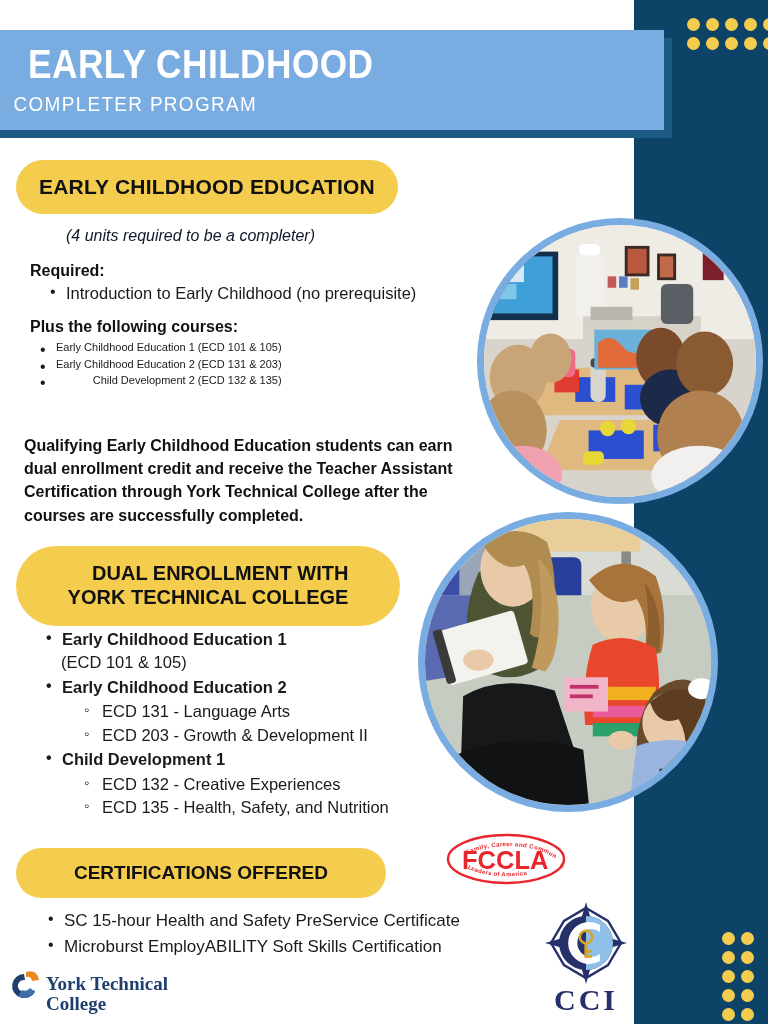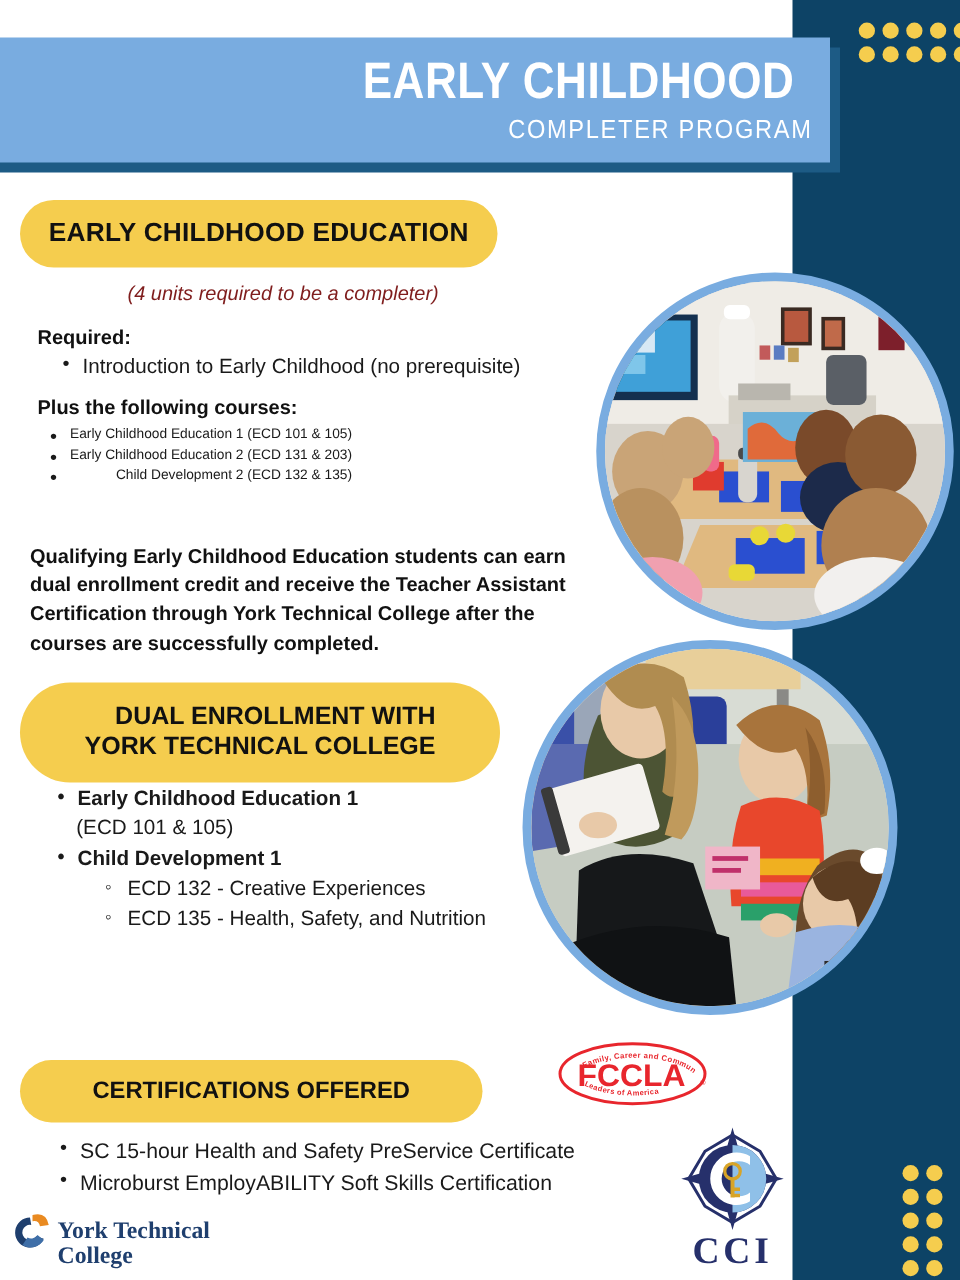--- a/index.html
+++ b/index.html
@@ -22,21 +22,21 @@
   .dots-bottom{ left:722px; top:932px; grid-template-columns:repeat(2,13px); grid-template-rows:repeat(5,13px); }
 
   
   .header-shadow{
     position:absolute; left:0; top:38px; width:672px; height:100px;
     background:#1d5b85; z-index:2;
   }
   .header-bar{
     position:absolute; left:0; top:30px; width:664px; height:100px;
     background:#79ace0; z-index:3;
-    display:flex; flex-direction:column; align-items:flex-end; justify-content:center;
+    display:flex; flex-direction:column; align-items:flex-start; justify-content:center;
   }
   .header-title{
     color:#ffffff; font-size:41px; font-weight:bold; letter-spacing:.5px;
     line-height:1; transform:scaleX(.86); transform-origin:center;
     white-space:nowrap; font-family:"Liberation Sans", sans-serif;
   }
   .header-sub{
     color:#ffffff; font-size:21px; letter-spacing:1.5px; margin-top:7px;
     transform:scaleX(.9); white-space:nowrap;
   }
@@ -48,21 +48,21 @@
     background:#f5cd4e; border-radius:40px; display:flex; align-items:center;
     justify-content:center; color:#111; font-weight:bold; text-align:right;
     position:absolute;
   }
   #pill-ece   { left:16px; top:160px; width:382px; height:54px; font-size:21px; letter-spacing:.2px;}
   #pill-dual  { left:16px; top:546px; width:384px; height:80px; font-size:20px; line-height:1.18; }
   #pill-cert  { left:16px; top:848px; width:370px; height:50px; font-size:19px; }
 
   .units-note{
     position:absolute; left:66px; top:227px; font-size:16px; font-style:italic;
-    color:#7f1d1d; font-weight:500;margin-left:36px;
+    color:#0f172a; font-weight:500;
   }
   .sec-label{ position:absolute; font-size:16px; font-weight:bold; color:#111; }
   #lbl-required{ left:30px; top:262px; }
   #lbl-plus{ left:30px; top:318px; }
 
   ul.bul{ position:absolute; list-style:none; }
   ul.bul li{ position:relative; padding-left:16px; color:#1a1a1a; }
   ul.bul li:before{
     content:"\2022"; position:absolute; left:0; top:-1px; font-size:16px;
   }
@@ -161,20 +161,27 @@
     <span>
       <span>DUAL ENROLLMENT WITH</span><br>
       <span>YORK TECHNICAL COLLEGE</span>
     </span>
   </div>
 
   <ul class="bul" id="list-dual">
     <li>
       <span>Early Childhood Education 1</span>
       <span class="plain">(ECD 101 &amp; 105)</span>
+    </li>
+    <li>
+      <span>Early Childhood Education 2</span>
+      <ul class="bul sub">
+        <li>ECD 131 - Language Arts</li>
+        <li>ECD 203 - Growth &amp; Development II</li>
+      </ul>
     </li>
     <li>
       <span>Child Development 1</span>
       <ul class="bul sub">
         <li>ECD 132 - Creative Experiences</li>
         <li>ECD 135 - Health, Safety, and Nutrition</li>
       </ul>
     </li>
   </ul>
 

